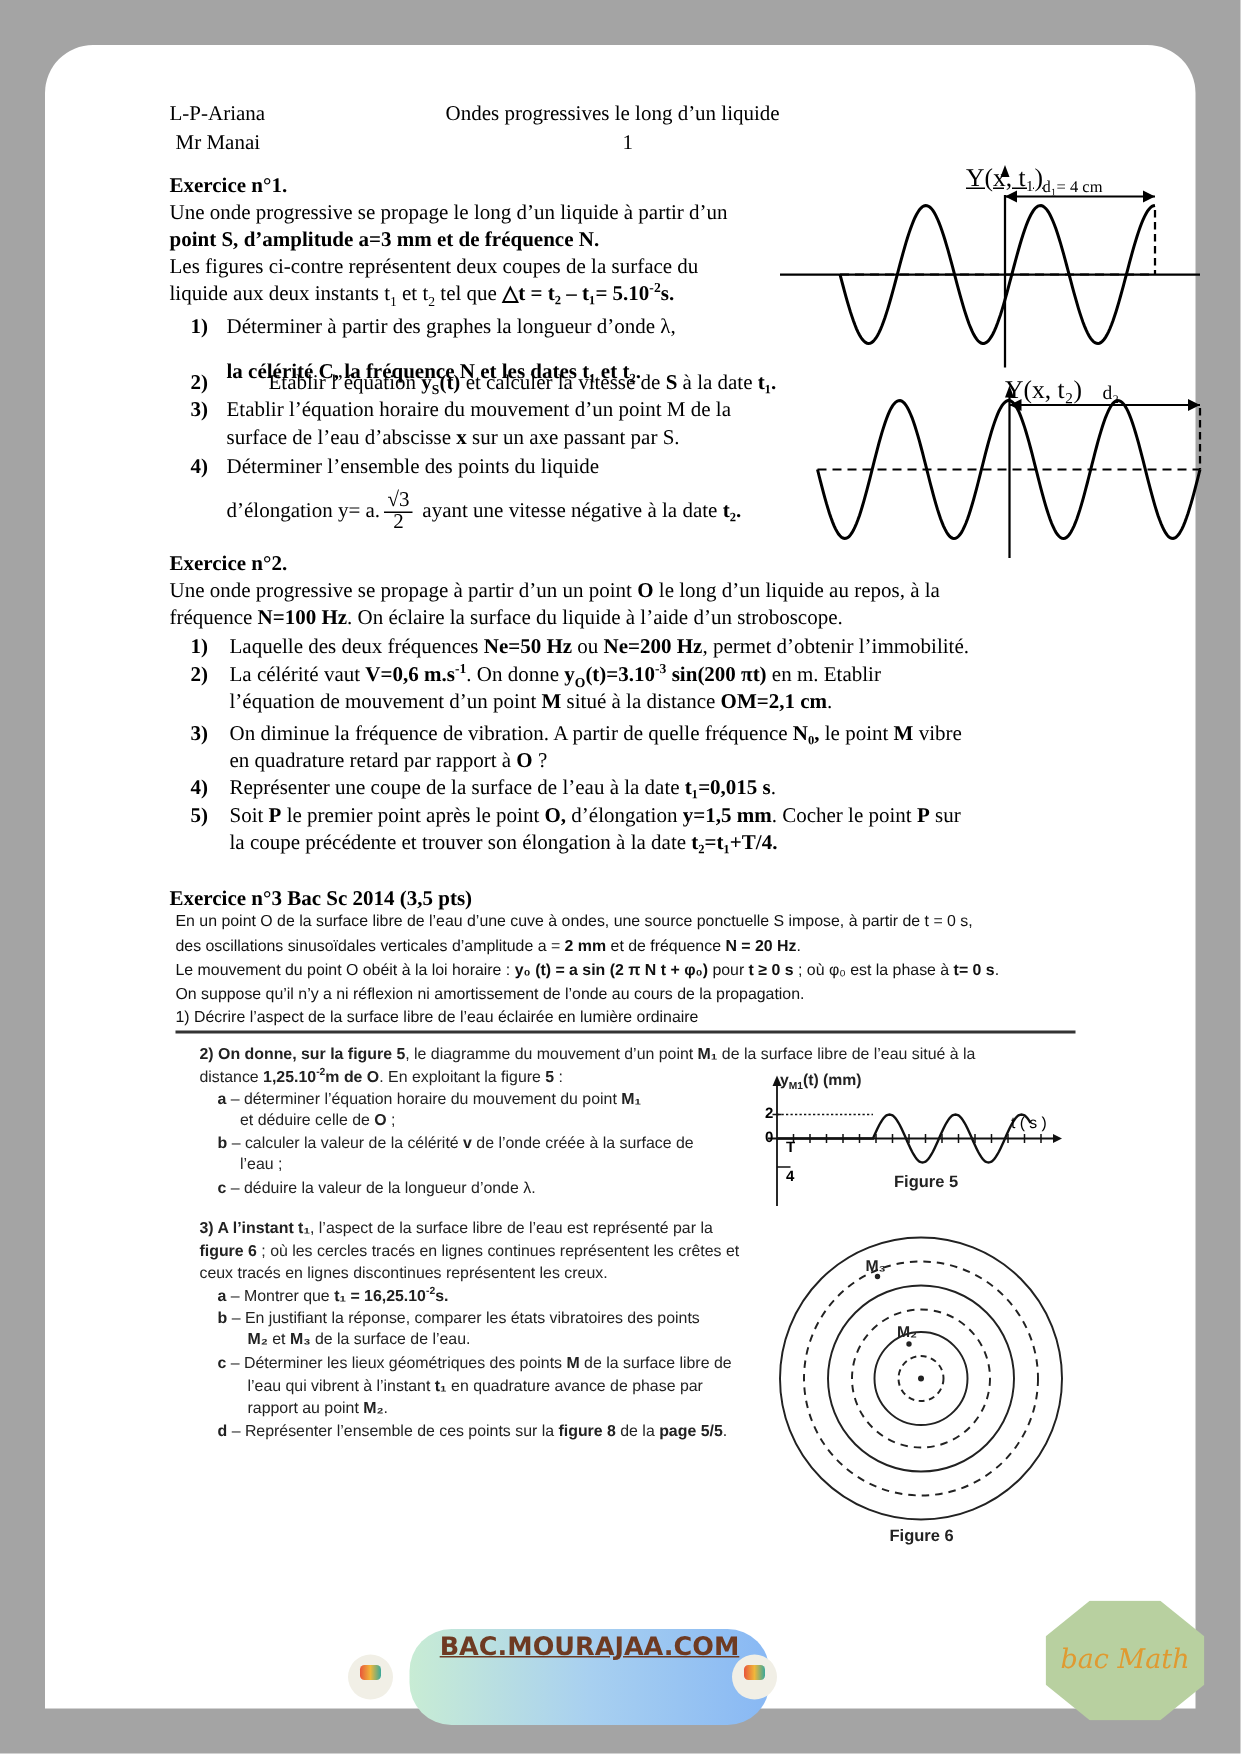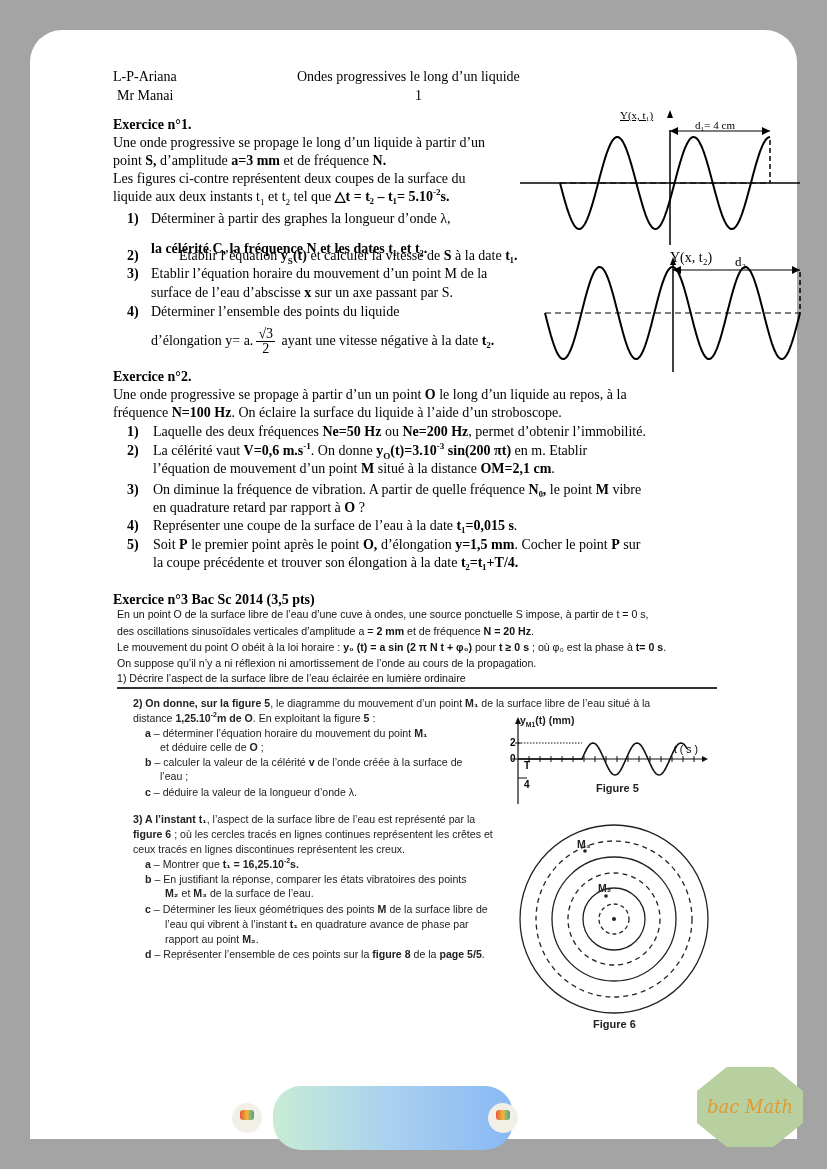--- a/index.html
+++ b/index.html
@@ -29,21 +29,21 @@
 
 <div class="page"></div>
 
 <div class="abs t" style="left:113px;top:68px;">L-P-Ariana</div>
 <div class="abs t" style="left:117px;top:87px;">Mr Manai</div>
 <div class="abs t" style="left:297px;top:68px;">Ondes progressives le long d’un liquide</div>
 <div class="abs t" style="left:415px;top:87px;">1</div>
 
 <div class="abs t b" style="left:113px;top:116px;">Exercice n°1.</div>
 <div class="abs t" style="left:113px;top:134px;">Une onde  progressive se propage le long d’un liquide à partir d’un</div>
-<div class="abs t" style="left:113px;top:152px;"><span>point </span><b>S,</b><span>  d’amplitude </span><b>a=3 mm</b><span> et de  fréquence </span><b>N.</b></div>
+<div class="abs t" style="left:113px;top:152px;font-weight:bold;"><span>point </span><b>S,</b><span>  d’amplitude </span><b>a=3 mm</b><span> et de  fréquence </span><b>N.</b></div>
 <div class="abs t" style="left:113px;top:170px;">Les figures ci-contre représentent deux coupes de la surface du</div>
 <div class="abs t" style="left:113px;top:188px;"><span>liquide aux deux instants t</span><sub>1</sub><span> et t</span><sub>2</sub><span> tel que </span><b>△t = t₂ – t₁= 5.10</b><sup class="b">-2</sup><b>s.</b></div>
 
 <div class="abs t b" style="left:127px;top:210px;">1)</div>
 <div class="abs t" style="left:151px;top:210px;">Déterminer à partir des graphes la longueur d’onde λ,</div>
 <div class="abs t" style="left:151px;top:240px;font-weight:bold;"><span>la célérité </span><b>C</b><span>, la fréquence </span><b>N</b><span> et les dates  </span><b>t₁</b><span> et </span><b>t₂.</b></div>
 
 <div class="abs t b" style="left:127px;top:247px;">2)</div>
 <div class="abs t" style="left:151px;top:247px;margin-left:28px;"><span>Etablir l’équation </span><b>y</b><sub class="b">S</sub><b>(t)</b><span> et calculer la vitesse  de  </span><b>S</b><span> à la date </span><b>t₁.</b></div>
 
@@ -71,23 +71,23 @@
     <line x1="158" y1="160" x2="158" y2="272" stroke="#000" stroke-width="1.5"></line>
     <polygon points="155,165 161,165 158,157" fill="#000"></polygon>
     <line x1="158" y1="170" x2="285" y2="170" stroke="#000" stroke-width="1.2"></line>
     <polygon points="158,170 166,166 166,174" fill="#000"></polygon>
     <polygon points="285,170 277,166 277,174" fill="#000"></polygon>
     <line x1="285" y1="172" x2="285" y2="213" stroke="#000" stroke-width="1.5" stroke-dasharray="5,3"></line>
     <line x1="30" y1="213" x2="285" y2="213" stroke="#000" stroke-width="1.2" stroke-dasharray="6,4"></line>
     <path id="w2" d="M30.0,213.0 L31.0,217.0 L32.0,220.9 L33.0,224.8 L34.0,228.6 L35.0,232.2 L36.0,235.8 L37.0,239.1 L38.0,242.3 L39.0,245.2 L40.0,247.9 L41.0,250.4 L42.0,252.6 L43.0,254.4 L44.0,256.0 L45.0,257.2 L46.0,258.2 L47.0,258.7 L48.0,259.0 L49.0,258.9 L50.0,258.5 L51.0,257.7 L52.0,256.6 L53.0,255.1 L54.0,253.4 L55.0,251.3 L56.0,249.0 L57.0,246.4 L58.0,243.6 L59.0,240.5 L60.0,237.2 L61.0,233.8 L62.0,230.1 L63.0,226.4 L64.0,222.6 L65.0,218.7 L66.0,214.7 L67.0,210.7 L68.0,206.8 L69.0,202.9 L70.0,199.1 L71.0,195.3 L72.0,191.7 L73.0,188.3 L74.0,185.1 L75.0,182.0 L76.0,179.2 L77.0,176.6 L78.0,174.3 L79.0,172.3 L80.0,170.6 L81.0,169.3 L82.0,168.2 L83.0,167.5 L84.0,167.1 L85.0,167.0 L86.0,167.3 L87.0,167.9 L88.0,168.9 L89.0,170.2 L90.0,171.8 L91.0,173.7 L92.0,176.0 L93.0,178.4 L94.0,181.2 L95.0,184.2 L96.0,187.4 L97.0,190.7 L98.0,194.3 L99.0,198.0 L100.0,201.8 L101.0,205.7 L102.0,209.6 L103.0,213.6 L104.0,217.5 L105.0,221.5 L106.0,225.3 L107.0,229.1 L108.0,232.7 L109.0,236.2 L110.0,239.6 L111.0,242.7 L112.0,245.6 L113.0,248.3 L114.0,250.7 L115.0,252.8 L116.0,254.7 L117.0,256.2 L118.0,257.4 L119.0,258.3 L120.0,258.8 L121.0,259.0 L122.0,258.9 L123.0,258.4 L124.0,257.5 L125.0,256.4 L126.0,254.9 L127.0,253.1 L128.0,251.0 L129.0,248.7 L130.0,246.0 L131.0,243.1 L132.0,240.0 L133.0,236.7 L134.0,233.2 L135.0,229.6 L136.0,225.9 L137.0,222.0 L138.0,218.1 L139.0,214.1 L140.0,210.2 L141.0,206.2 L142.0,202.3 L143.0,198.5 L144.0,194.8 L145.0,191.2 L146.0,187.8 L147.0,184.6 L148.0,181.6 L149.0,178.8 L150.0,176.3 L151.0,174.0 L152.0,172.1 L153.0,170.4 L154.0,169.1 L155.0,168.1 L156.0,167.4 L157.0,167.0 L158.0,167.0 L159.0,167.4 L160.0,168.1 L161.0,169.1 L162.0,170.4 L163.0,172.1 L164.0,174.0 L165.0,176.3 L166.0,178.8 L167.0,181.6 L168.0,184.6 L169.0,187.8 L170.0,191.2 L171.0,194.8 L172.0,198.5 L173.0,202.3 L174.0,206.2 L175.0,210.2 L176.0,214.1 L177.0,218.1 L178.0,222.0 L179.0,225.9 L180.0,229.6 L181.0,233.2 L182.0,236.7 L183.0,240.0 L184.0,243.1 L185.0,246.0 L186.0,248.7 L187.0,251.0 L188.0,253.1 L189.0,254.9 L190.0,256.4 L191.0,257.5 L192.0,258.4 L193.0,258.9 L194.0,259.0 L195.0,258.8 L196.0,258.3 L197.0,257.4 L198.0,256.2 L199.0,254.7 L200.0,252.8 L201.0,250.7 L202.0,248.3 L203.0,245.6 L204.0,242.7 L205.0,239.6 L206.0,236.2 L207.0,232.7 L208.0,229.1 L209.0,225.3 L210.0,221.5 L211.0,217.5 L212.0,213.6 L213.0,209.6 L214.0,205.7 L215.0,201.8 L216.0,198.0 L217.0,194.3 L218.0,190.7 L219.0,187.4 L220.0,184.2 L221.0,181.2 L222.0,178.4 L223.0,176.0 L224.0,173.7 L225.0,171.8 L226.0,170.2 L227.0,168.9 L228.0,167.9 L229.0,167.3 L230.0,167.0 L231.0,167.1 L232.0,167.5 L233.0,168.2 L234.0,169.3 L235.0,170.6 L236.0,172.3 L237.0,174.3 L238.0,176.6 L239.0,179.2 L240.0,182.0 L241.0,185.1 L242.0,188.3 L243.0,191.7 L244.0,195.3 L245.0,199.1 L246.0,202.9 L247.0,206.8 L248.0,210.7 L249.0,214.7 L250.0,218.7 L251.0,222.6 L252.0,226.4 L253.0,230.1 L254.0,233.8 L255.0,237.2 L256.0,240.5 L257.0,243.6 L258.0,246.4 L259.0,249.0 L260.0,251.3 L261.0,253.4 L262.0,255.1 L263.0,256.6 L264.0,257.7 L265.0,258.5 L266.0,258.9 L267.0,259.0 L268.0,258.7 L269.0,258.2 L270.0,257.2 L271.0,256.0 L272.0,254.4 L273.0,252.6 L274.0,250.4 L275.0,247.9 L276.0,245.2 L277.0,242.3 L278.0,239.1 L279.0,235.8 L280.0,232.2 L281.0,228.6 L282.0,224.8 L283.0,220.9 L284.0,217.0 L285.0,213.0 " fill="none" stroke="#000" stroke-width="2"></path>
   </g>
 </svg>
-<div class="abs" style="left:620px;top:109px;font-size:11px;text-decoration:underline;">Y(x, t₁)</div>
+<div class="abs" style="left:644px;top:109px;font-size:17px;text-decoration:underline;">Y(x, t₁)</div>
 <div class="abs" style="left:695px;top:119px;font-size:11px;">d₁= 4 cm</div>
-<div class="abs" style="left:670px;top:250px;font-size:14px;">Y(x, t₂)</div>
+<div class="abs" style="left:670px;top:250px;font-size:17px;">Y(x, t₂)</div>
 <div class="abs" style="left:735px;top:254px;font-size:13px;">d₂</div>
 
 <div class="abs t b" style="left:113px;top:368px;">Exercice n°2.</div>
 <div class="abs t" style="left:113px;top:386px;"><span>Une onde progressive se propage à partir d’un un point </span><b>O</b><span> le long d’un liquide au repos, à la</span></div>
 <div class="abs t" style="left:113px;top:404px;"><span>fréquence </span><b>N=100 Hz</b><span>. On éclaire la surface du liquide à l’aide d’un stroboscope.</span></div>
 
 <div class="abs t b" style="left:127px;top:423px;">1)</div>
 <div class="abs t" style="left:153px;top:423px;"><span>Laquelle des deux fréquences </span><b>Ne=50 Hz</b><span> ou </span><b>Ne=200 Hz</b><span>, permet d’obtenir l’immobilité.</span></div>
 
 <div class="abs t b" style="left:127px;top:442px;">2)</div>
@@ -180,17 +180,18 @@
   <circle cx="91" cy="76" r="1.8" fill="#222"></circle>
 </svg>
 <div class="abs sans" style="left:577px;top:838px;font-size:10.5px;font-weight:bold;color:#222;">M₃</div>
 <div class="abs sans" style="left:598px;top:882px;font-size:10.5px;font-weight:bold;color:#222;">M₂</div>
 <div class="abs sans" style="left:593px;top:1018px;font-size:11px;font-weight:bold;color:#222;">Figure 6</div>
 
 <div class="logo-c" style="left:232px;top:1103px;">
     <span></span>
   </div>
 <div class="ad">
+  <span class="en">BAC.MOURAJAA.COM</span>
 </div>
 <div class="logo-c" style="left:488px;top:1103px;">
     <span></span>
   </div>
 <div class="octo"><span>bac Math</span></div>
 
 </body></html>

